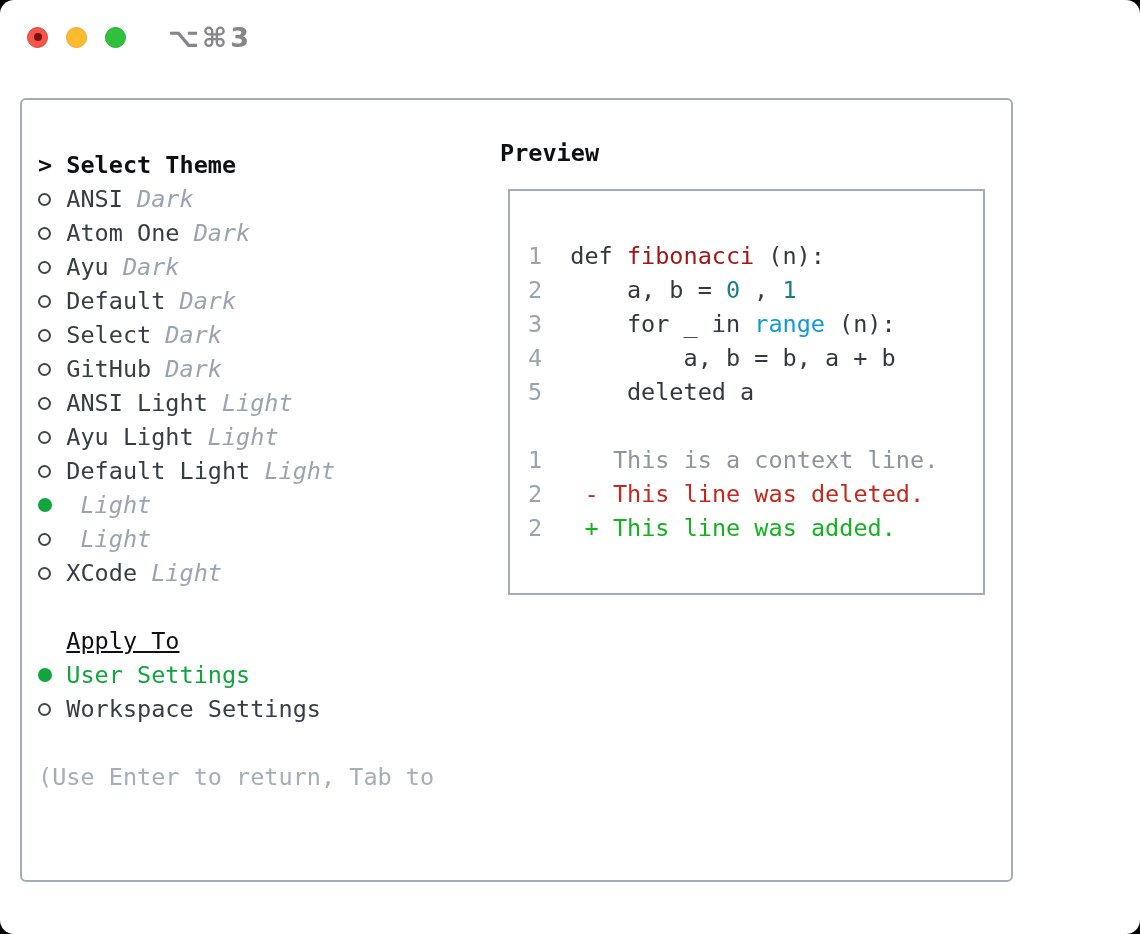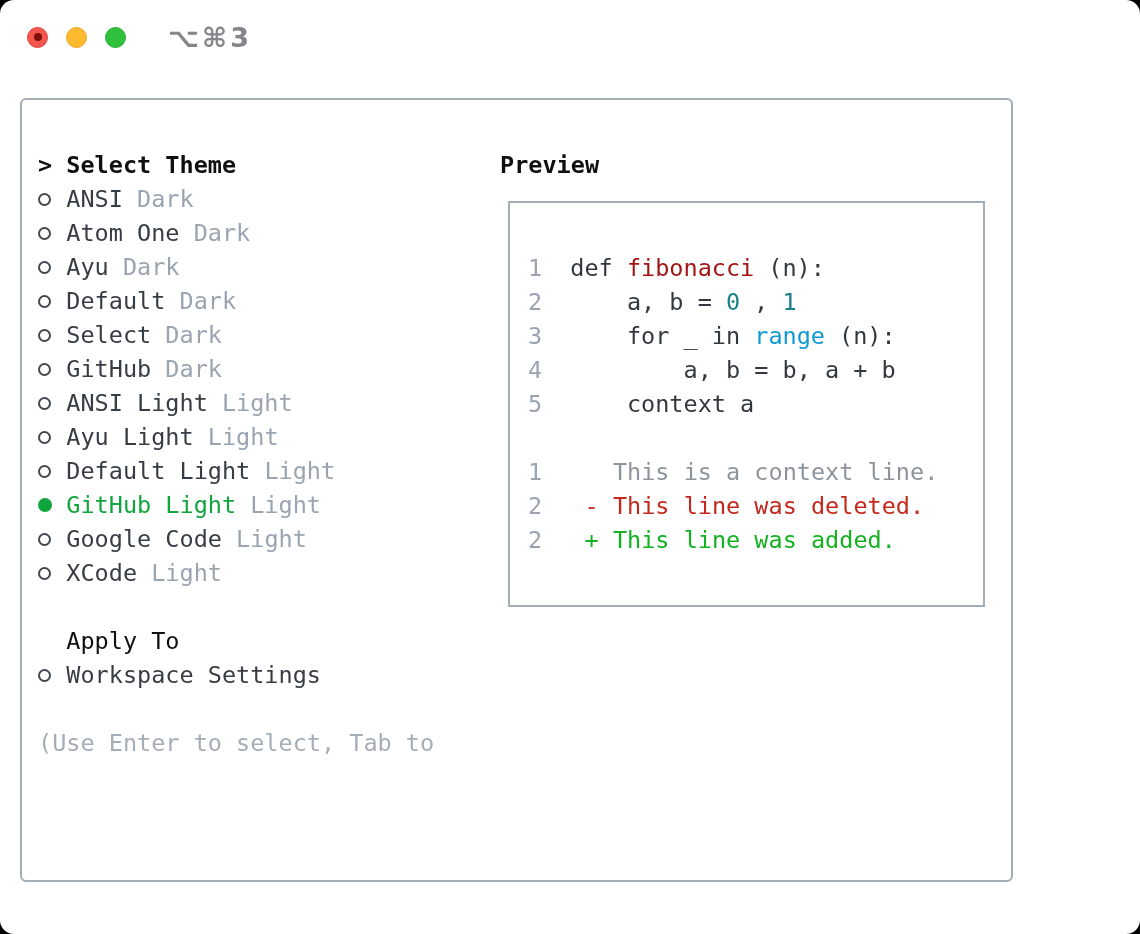--- a/index.html
+++ b/index.html
@@ -19,31 +19,31 @@
   .titletext{
     margin-left:42px;font-family:"DejaVu Sans","Liberation Sans",sans-serif;
     font-size:27px;font-weight:600;color:var(--titlebar-gray);letter-spacing:3px;
   }
   
   .panel{
     position:absolute;left:20px;top:98px;width:993px;height:784px;box-sizing:border-box;
     border:2px solid var(--border-gray);border-radius:6px;background:#fff;
   }
   .col-left{position:absolute;left:16px;top:48px;}
-  .col-right{position:absolute;left:478px;top:48px;}
+  .col-right{position:absolute;left:478px;top:36px;}
   .row{display:flex;align-items:center;height:34px;white-space:pre;font-size:23.5px;color:var(--item-fg);}
   .marker{display:flex;align-items:center;width:28.3px;flex:none;}
   .hdr{font-weight:bold;color:var(--header-fg);}
   .iname{color:var(--item-fg);}
   .iname.green{color:var(--accent-green);}
-  .variant{color:var(--variant-gray);}
+  .variant{color:var(--variant-gray);font-style:italic;}
   .radio{box-sizing:border-box;width:13px;height:13px;border-radius:50%;border:2px solid #42474e;background:transparent;}
   .radio.sel{width:14px;height:14px;border:none;background:var(--accent-green);}
   .spacer{height:34px;}
-  .applyhdr{color:var(--header-fg);}
+  .applyhdr{color:var(--header-fg);text-decoration:underline;}
   .hint{color:var(--hint-gray);}
   
   .previewbox{
     margin-left:8px;margin-top:19px;width:477px;height:406px;box-sizing:border-box;
     border:2px solid var(--border-gray);background:#fff;
     padding:48px 0 0 18px;overflow:hidden;
   }
   .pline{display:flex;align-items:center;height:34px;white-space:pre;font-size:23.5px;}
   .ln{width:28.3px;flex:none;color:var(--line-number-gray);}
   .tk-fg{color:var(--code-fg);margin-left:14px;}
@@ -80,53 +80,54 @@
       <div>
           <div class="row"><span class="marker"><span class="radio"></span></span><span class="iname">ANSI</span><span class="variant"> Dark</span></div>
           <div class="row"><span class="marker"><span class="radio"></span></span><span class="iname">Atom One</span><span class="variant"> Dark</span></div>
           <div class="row"><span class="marker"><span class="radio"></span></span><span class="iname">Ayu</span><span class="variant"> Dark</span></div>
           <div class="row"><span class="marker"><span class="radio"></span></span><span class="iname">Default</span><span class="variant"> Dark</span></div>
           <div class="row"><span class="marker"><span class="radio"></span></span><span class="iname">Select</span><span class="variant"> Dark</span></div>
           <div class="row"><span class="marker"><span class="radio"></span></span><span class="iname">GitHub</span><span class="variant"> Dark</span></div>
           <div class="row"><span class="marker"><span class="radio"></span></span><span class="iname">ANSI Light</span><span class="variant"> Light</span></div>
           <div class="row"><span class="marker"><span class="radio"></span></span><span class="iname">Ayu Light</span><span class="variant"> Light</span></div>
           <div class="row"><span class="marker"><span class="radio"></span></span><span class="iname">Default Light</span><span class="variant"> Light</span></div>
-          <div class="row"><span class="marker"><span class="radio sel"></span></span><span class="iname green">GitHub Light</span><span class="variant"> Light</span></div>
-          <div class="row"><span class="marker"><span class="radio"></span></span><span class="iname">Google Code</span><span class="variant"> Light</span></div>
+          <div class="row"><span class="marker"><span class="radio sel"></span></span><span class="variant"> Light</span></div>
+          <div class="row"><span class="marker"><span class="radio"></span></span><span class="variant"> Light</span></div>
           <div class="row"><span class="marker"><span class="radio"></span></span><span class="iname">XCode</span><span class="variant"> Light</span></div>
         </div>
 
       <div class="spacer"></div>
 
       <div class="row">
         <span class="marker"></span><span class="applyhdr">Apply To</span>
       </div>
 
       <div>
+          <div class="row"><span class="marker"><span class="radio sel"></span></span><span class="iname green">User Settings</span></div>
           <div class="row"><span class="marker"><span class="radio"></span></span><span class="iname">Workspace Settings</span></div>
         </div>
 
       <div class="spacer"></div>
 
       <div>
-          <div class="row hint">(Use Enter to select, Tab to</div>
+          <div class="row hint">(Use Enter to return, Tab to</div>
         </div>
     </div>
 
     <div class="col-right">
       <div class="row hdr">
         <span>Preview</span>
       </div>
       <div class="previewbox">
         <div>
             <div class="pline"><span class="ln">1</span><span class="tk-fg">def </span><span class="tk-func">fibonacci</span><span class="tk-fg">(n):</span></div>
             <div class="pline"><span class="ln">2</span><span class="tk-fg">    a, b = </span><span class="tk-num">0</span><span class="tk-fg">, </span><span class="tk-num">1</span></div>
             <div class="pline"><span class="ln">3</span><span class="tk-fg">    for _ in </span><span class="tk-builtin">range</span><span class="tk-fg">(n):</span></div>
             <div class="pline"><span class="ln">4</span><span class="tk-fg">        a, b = b, a + b</span></div>
-            <div class="pline"><span class="ln">5</span><span class="tk-fg">    context a</span></div>
+            <div class="pline"><span class="ln">5</span><span class="tk-fg">    deleted a</span></div>
             <div class="pline"><span class="ln"></span></div>
             <div class="pline"><span class="ln">1</span><span class="tk-context">    This is a context line.</span></div>
             <div class="pline"><span class="ln">2</span><span class="tk-deleted">  - This line was deleted.</span></div>
             <div class="pline"><span class="ln">2</span><span class="tk-added">  + This line was added.</span></div>
           </div>
       </div>
     </div>
 
   </div>
 </div>

